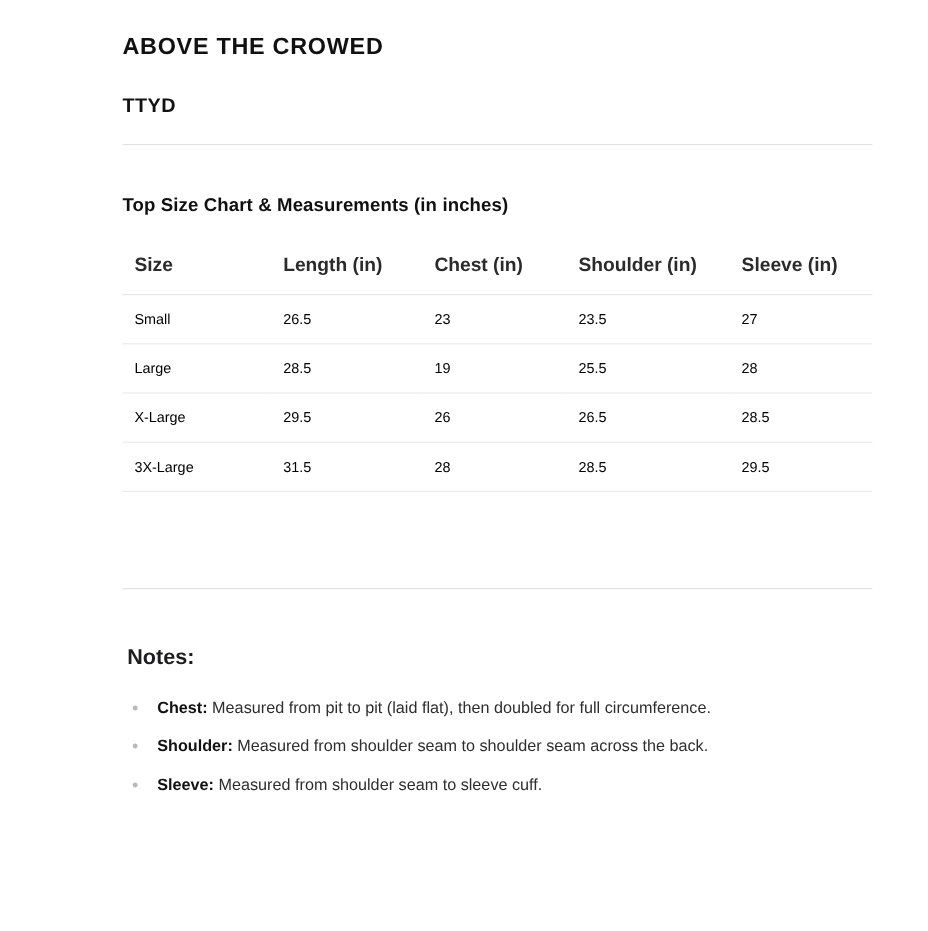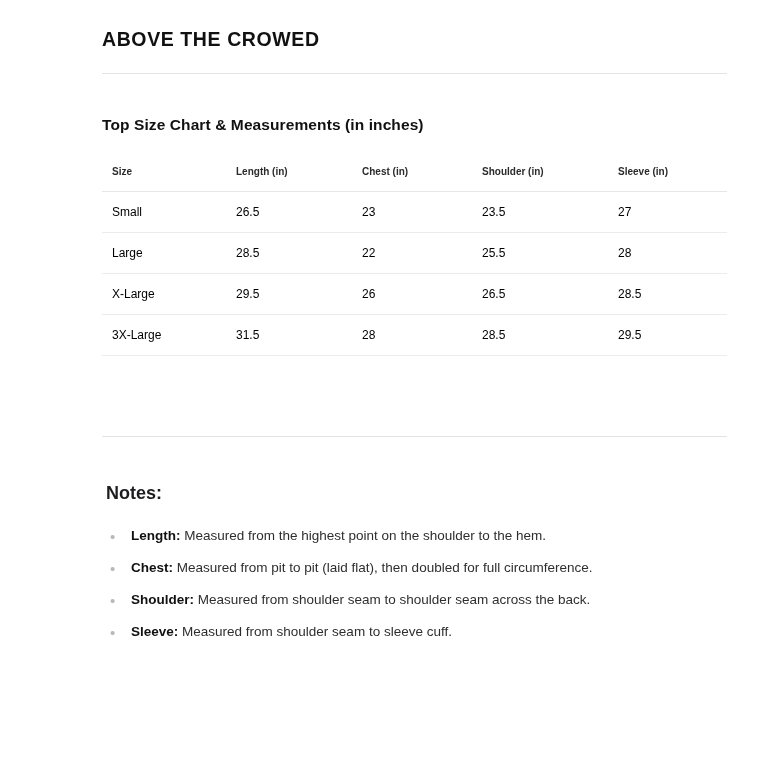--- a/index.html
+++ b/index.html
@@ -48,21 +48,21 @@
     letter-spacing: 0.1px;
   }
   table.size-table {
     border-collapse: collapse;
     width: 625px;
     margin-top: 32px;
     table-layout: fixed;
   }
   table.size-table th {
     text-align: left;
-    font-size: 10px;
+    font-size: 16px;
     font-weight: bold;
     color: #2b2b2b;
     padding: 0 0 14px 10px;
     border-bottom: 1px solid #e6e6e6;
   }
   table.size-table td {
     text-align: left;
     font-size: 12px;
     color: #000000;
     padding: 13px 0 13px 10px;
@@ -118,20 +118,21 @@
     width: 600px;
   }
 </style>
 </head>
 <body>
 
 <div class="page">
 
   <h1 class="brand-title">ABOVE THE CROWED</h1>
 
+  <h2 class="brand-subtitle">TTYD</h2>
 
   <hr class="rule">
 
   <h3 class="section-title">Top Size Chart &amp; Measurements (in inches)</h3>
 
   <table class="size-table">
     <colgroup>
       <col class="c0">
         <col class="c1">
         <col class="c2">
@@ -151,21 +152,21 @@
       <tr>
         <td>Small</td>
         <td>26.5</td>
         <td>23</td>
         <td>23.5</td>
         <td>27</td>
       </tr>
       <tr>
         <td>Large</td>
         <td>28.5</td>
-        <td>22</td>
+        <td>19</td>
         <td>25.5</td>
         <td>28</td>
       </tr>
       <tr>
         <td>X-Large</td>
         <td>29.5</td>
         <td>26</td>
         <td>26.5</td>
         <td>28.5</td>
       </tr>
@@ -177,21 +178,20 @@
         <td>29.5</td>
       </tr>
     </tbody>
   </table>
 
   <hr class="spacer-rule">
 
   <div class="notes-label">Notes:</div>
 
   <ul class="notes-list">
-    <li><b>Length:</b><span> Measured from the highest point on the shoulder to the hem.</span></li>
     <li><b>Chest:</b><span> Measured from pit to pit (laid flat), then doubled for full circumference.</span></li>
     <li><b>Shoulder:</b><span> Measured from shoulder seam to shoulder seam across the back.</span></li>
     <li><b>Sleeve:</b><span> Measured from shoulder seam to sleeve cuff.</span></li>
   </ul>
 
   <p class="closing"></p>
 
 </div>
 
 </body></html>

